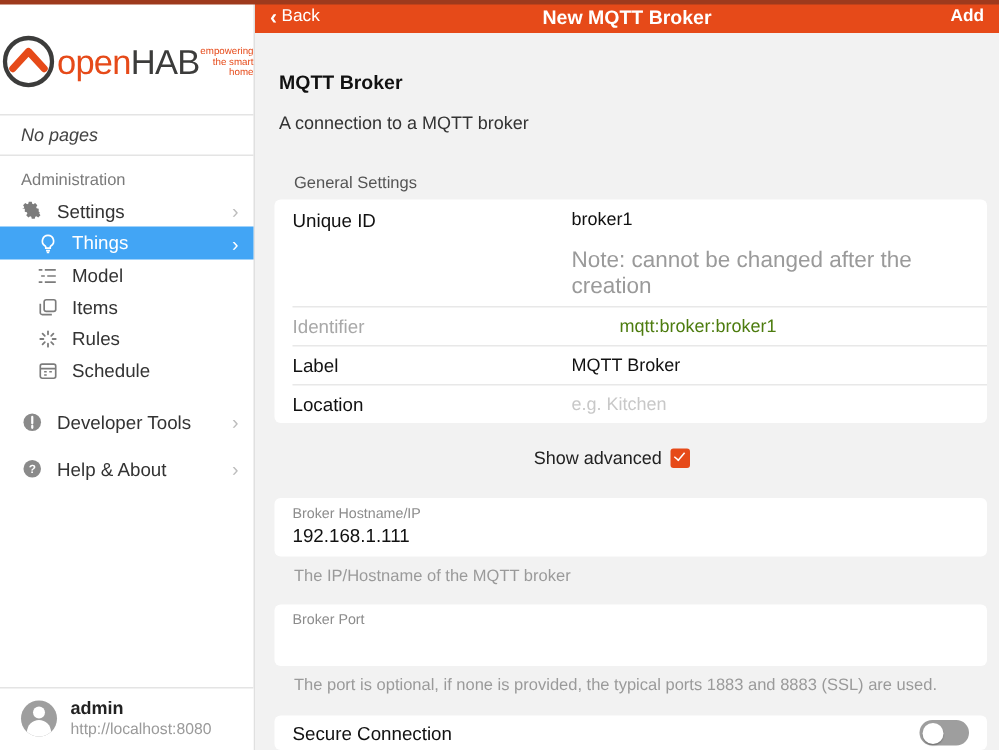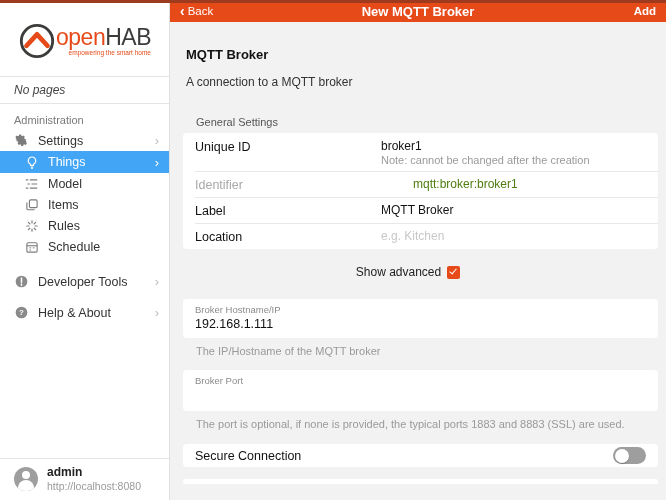--- a/index.html
+++ b/index.html
@@ -8,21 +8,21 @@
 
   .top-strip { position:absolute; top:0; left:0; width:666px; height:3px; background:#9e3a1d; z-index:50; }
 
   .app { display:flex; width:666px; height:500px; }
 
   
   .sidebar { width:170px; min-width:170px; height:500px; background:#fff; border-right:1px solid #e0e0e0; display:flex; flex-direction:column; }
   .logo-area { height:76px; display:flex; align-items:center; justify-content:center; padding-top:6px; }
   .logo { display:flex; align-items:center; }
   .logo svg { display:block; }
-  .logo-text { display:flex; flex-direction:column; margin-left:0; }
+  .logo-text { display:flex; margin-left:0; }
   .logo-word { font-size:23px; font-weight:bold; letter-spacing:-0.5px; line-height:22px; }
   .logo-word .o1 { color:#e64a19; font-weight:normal; }
   .logo-word .o2 { color:#3c3c3b; font-weight:normal; }
   .logo-tagline { font-size:6.5px; color:#e64a19; text-align:right; margin-top:1px; }
 
   .no-pages { border-top:1px solid #e4e4e4; border-bottom:1px solid #e4e4e4; padding:6px 14px; font-style:italic; font-size:12px; color:#444; }
 
   .admin-label { padding:10px 14px 4px 14px; font-size:11px; color:#7a7a7a; }
 
   .menu { }
@@ -64,21 +64,21 @@
 
   .card { background:#fff; border-radius:4px; margin:0 8px 0 13px; }
 
   .kv-row { display:flex; align-items:flex-start; padding:6px 12px 5px 12px; position:relative;gap:24px; }
   .kv-row + .kv-row::before { content:""; position:absolute; top:0; left:12px; right:0; border-top:1px solid #e8e8e8; }
   .kv-label { width:162px; flex:none; font-size:12.5px; color:#111; padding-top:1px; }
   .kv-label.disabled { color:#a8a8a8; }
   .kv-value { flex:1; font-size:12px; color:#111; }
   .kv-value.muted { color:#4d7c0f;margin-left:32px; }
   .kv-value.placeholder { color:#c8c8c8; }
-  .kv-note { font-size:11px; color:#9a9a9a; margin-top:1px; }
+  .kv-note { font-size:15px; color:#9a9a9a; margin-top:12px; }
 
   .advanced-row { display:flex; align-items:center; justify-content:center; margin:16px 20px 0 0; }
   .advanced-label { font-size:12px; color:#222; margin-right:6px; }
   .checkbox { width:13px; height:13px; border-radius:2px; background:#e64a19; position:relative; cursor:pointer; }
   .checkbox .check { position:absolute; left:4px; top:1.5px; width:4px; height:7px; border:solid #fff; border-width:0 1.6px 1.6px 0; transform:rotate(40deg); }
 
   .stack-card { margin-top:20px; padding:5px 12px 6px 12px; }
   .stack-label { font-size:9.5px; color:#8c8c8c; }
   .stack-value { font-size:12.5px; color:#111; margin-top:2px; min-height:15px; }
   .stack-value.empty { min-height:17px; }

